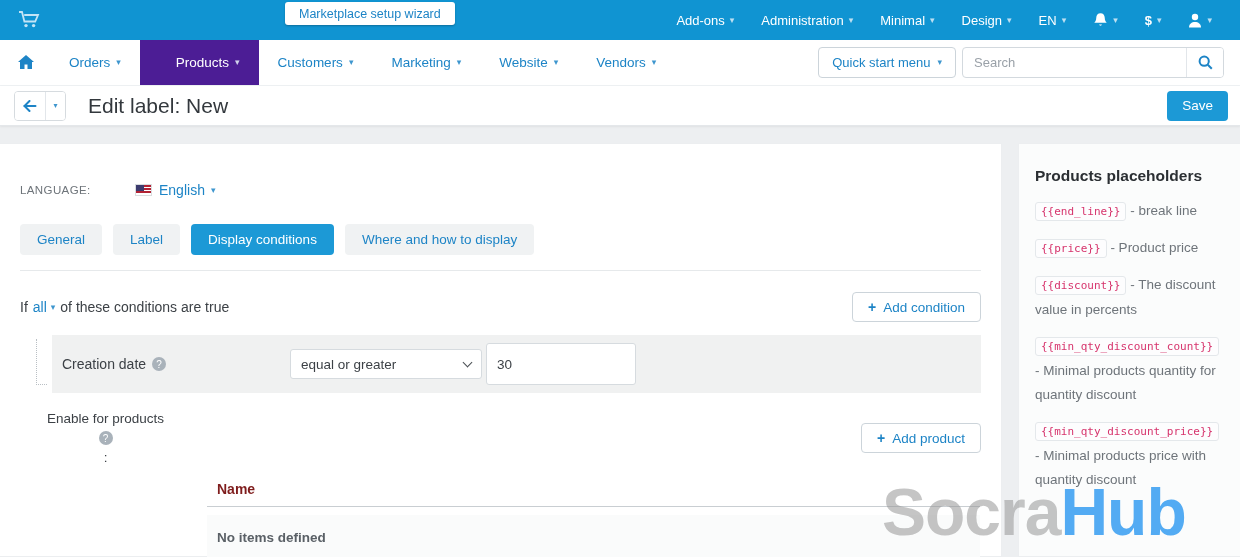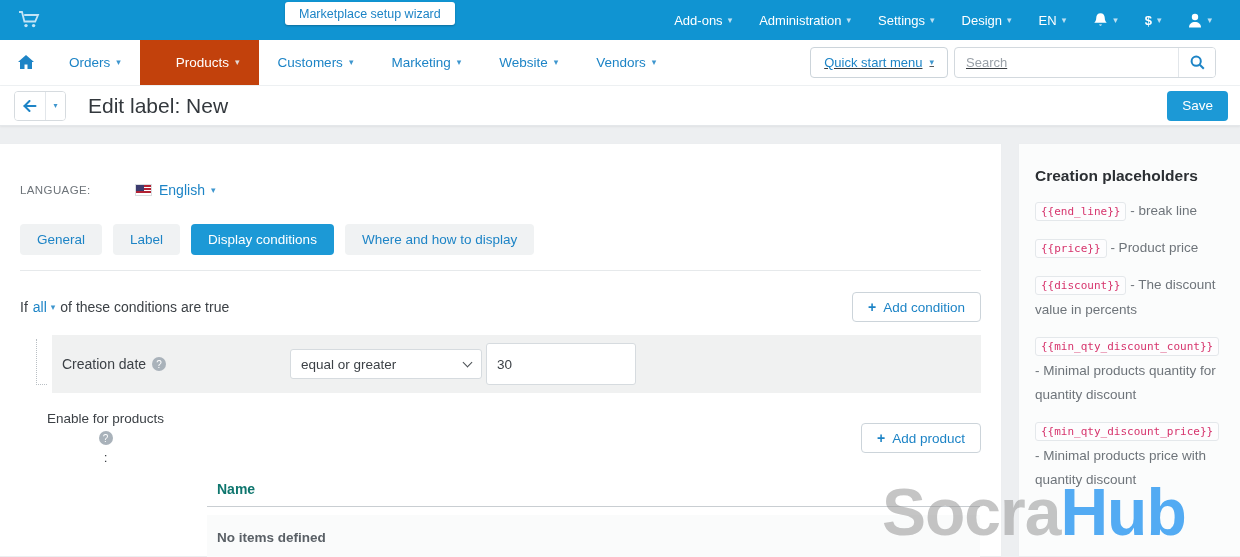--- a/index.html
+++ b/index.html
@@ -29,23 +29,23 @@
   .tb-item .caret { color:#dceef8; }
   .dollar { font-size:13px; font-weight:bold; }
   
   .navbar { height:46px; background:#fff; display:flex; align-items:stretch; border-bottom:1px solid #eef1f3; }
   .nav-home { display:flex; align-items:center; padding:0 16px 0 18px; cursor:pointer; }
   .nav-item {
     display:flex; align-items:center; gap:6px; padding:0 19px;
     color:#1d84c6; font-size:13.5px; cursor:pointer; white-space:nowrap;
   }
   .nav-item .caret { color:#1d84c6; }
-  .nav-item.active { background:#c2410c; color:#fff;padding-left:36px; }
+  .nav-item.active { background:#4c1d95; color:#fff;padding-left:36px; }
   .nav-item.active .caret { color:#e8f4fb; }
-  .navbar-right { margin-left:auto; display:flex; align-items:center; gap:6px; padding-right:24px;text-decoration:underline; }
+  .navbar-right { margin-left:auto; display:flex; align-items:center; gap:6px; padding-right:16px; }
   .qs-btn {
     height:31px; background:#fff; border:1px solid #ccd4da; border-radius:4px;
     color:#1d84c6; font-size:13px; padding:0 13px; display:flex; align-items:center; gap:7px;
     font-family:inherit; cursor:pointer;
   }
   .search-box { display:flex; align-items:stretch; height:31px; border:1px solid #d3d9de; border-radius:4px; overflow:hidden; background:#fff; width:262px; }
   .search-box input {
     border:none; outline:none; flex:1; padding:0 11px; font-size:13px; color:#444;
     font-family:inherit; background:transparent;
   }
@@ -112,21 +112,21 @@
   .chev { position:absolute; right:11px; top:10px; width:7px; height:7px;
     border-right:1.6px solid #4a4f54; border-bottom:1.6px solid #4a4f54; transform:rotate(45deg); pointer-events:none; }
   .cond-input {
     width:150px; height:42px; border:1px solid #d6dbdf; border-radius:3px; padding:0 10px;
     font-size:13.5px; color:#3c4146; font-family:inherit; background:#fff;
   }
   
   .prod-head { display:flex; align-items:center; justify-content:space-between; margin:18px 0 0 27px; }
   .prod-label { display:flex; align-items:center; gap:5px; font-size:13.5px; color:#3c4146;flex-direction:column; }
   .prod-table { margin:16px 0 0 187px; width:773px; }
-  .th { font-weight:bold; font-size:14px; color:#0f766e; padding:0 0 9px 10px; border-bottom:1px solid #c9ced2; }
+  .th { font-weight:bold; font-size:14px; color:#7f1d1d; padding:0 0 9px 10px; border-bottom:1px solid #c9ced2; }
   .empty-row { background:#fafbfb; border-bottom:7px solid #f97316; padding:15px 10px; color:#5a6066; font-size:13.5px; margin-top:8px;font-weight:bold; }
   
   .sidebar {
     width:222px; margin-left:16px; background:#fbfcfc; border:1px solid #eceef0; border-right:none;
     padding:23px 16px 10px 16px;
   }
   .sidebar h2 { font-size:15.5px; color:#2b2f33; margin-bottom:14px; }
   .sidebar .intro { color:#6e747a; font-size:13.5px; line-height:22px; margin-bottom:14px; }
   .ph-item { color:#6e747a; font-size:13.5px; line-height:24px; margin-bottom:12px; }
   .ph-item code {
@@ -157,21 +157,21 @@
   <div class="topbar-right">
     <div class="tb-item">
       <span>Add-ons</span>
       <span class="caret">▾</span>
     </div>
     <div class="tb-item">
       <span>Administration</span>
       <span class="caret">▾</span>
     </div>
     <div class="tb-item">
-      <span>Settings</span>
+      <span>Minimal</span>
       <span class="caret">▾</span>
     </div>
     <div class="tb-item">
       <span>Design</span>
       <span class="caret">▾</span>
     </div>
     <div class="tb-item">
       <span>EN</span>
       <span class="caret">▾</span>
     </div>
@@ -340,21 +340,21 @@
     <div class="prod-table">
       <div class="th">Name</div>
       <div class="empty-row">
         <span>No items defined</span>
       </div>
     </div>
 
   </div>
 
   <aside class="sidebar">
-    <h2>Creation placeholders</h2>
+    <h2>Products placeholders</h2>
     <div class="ph-item">
       <code>{{end_line}}</code>
       <span>- break line</span>
     </div>
     <div class="ph-item">
       <code>{{price}}</code>
       <span>- Product price</span>
     </div>
     <div class="ph-item">
       <code>{{discount}}</code>

